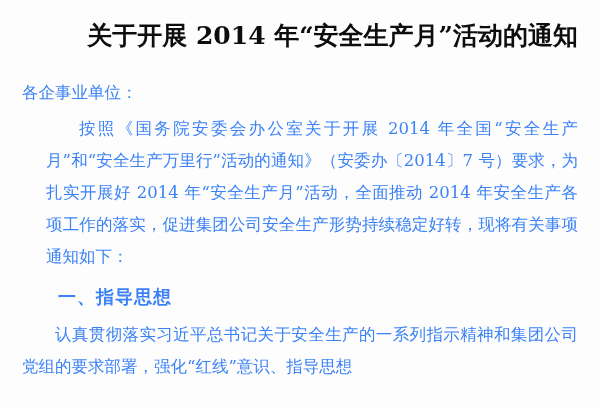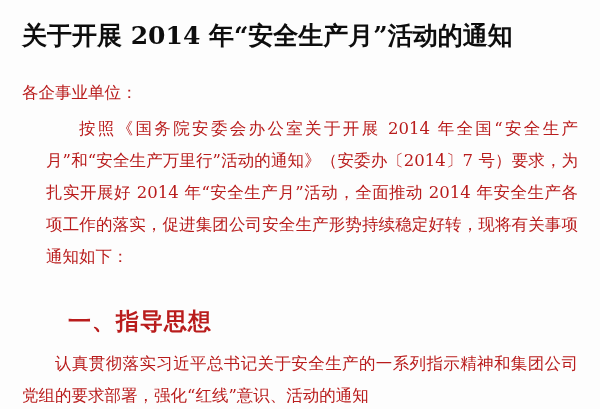--- a/index.html
+++ b/index.html
@@ -18,55 +18,55 @@
     position: relative;
     width: 600px;
     height: 409px;
     box-sizing: border-box;
     padding: 14px 22px 0 22px;
     background: #fdfdfd;
   }
   .doc-title {
     font-size: 25px;
     font-weight: bold;
-    text-align: left;
+    text-align: right;
     letter-spacing: 0px;
     line-height: 1.25;
     margin: 6px 0 0 0;
     color: #0d0d0d;
     font-family: "DejaVu Serif", "Liberation Serif", serif;
     white-space: nowrap;
   }
   .rule {
     height: 0px;
     margin: 22px 0 0 0;
   }
   .body-text {
     font-size: 16.5px;
     line-height: 1.95;
     text-align: justify;
     text-justify: inter-ideograph;
-    color: #b91c1c;
+    color: #3b82f6;
     margin: 0;
   }
   .salutation {
     margin-top: 26px;
     font-size: 16.5px;
     line-height: 1.9;
   }
   .para {
     margin-top: 4px;
     text-indent: 2em;
     margin-left: 24px;
   }
   .section-head {
-    margin-top: 26px;
+    margin-top: 6px;
     text-indent: 2em;
     font-weight: bold;
-    font-size: 23px;
+    font-size: 18px;
     letter-spacing: 1px;
   }
   .para-tight {
     margin-top: 4px;
     text-indent: 2em;
   }
   .clip {
     max-height: 96px;
     overflow: hidden;
   }
@@ -80,16 +80,16 @@
 
   <div class="rule"></div>
 
   <p class="body-text salutation">各企事业单位：</p>
 
   <p class="body-text para">按照《国务院安委会办公室关于开展 2014 年全国“安全生产月”和“安全生产万里行”活动的通知》（安委办〔2014〕7 号）要求，为扎实开展好 2014 年“安全生产月”活动，全面推动 2014 年安全生产各项工作的落实，促进集团公司安全生产形势持续稳定好转，现将有关事项通知如下：</p>
 
   <p class="body-text section-head">一、指导思想</p>
 
   <div class="clip">
-    <p class="body-text para-tight">认真贯彻落实习近平总书记关于安全生产的一系列指示精神和集团公司党组的要求部署，强化“红线”意识、活动的通知</p>
+    <p class="body-text para-tight">认真贯彻落实习近平总书记关于安全生产的一系列指示精神和集团公司党组的要求部署，强化“红线”意识、指导思想</p>
   </div>
 
 </div>
 
 </body></html>

